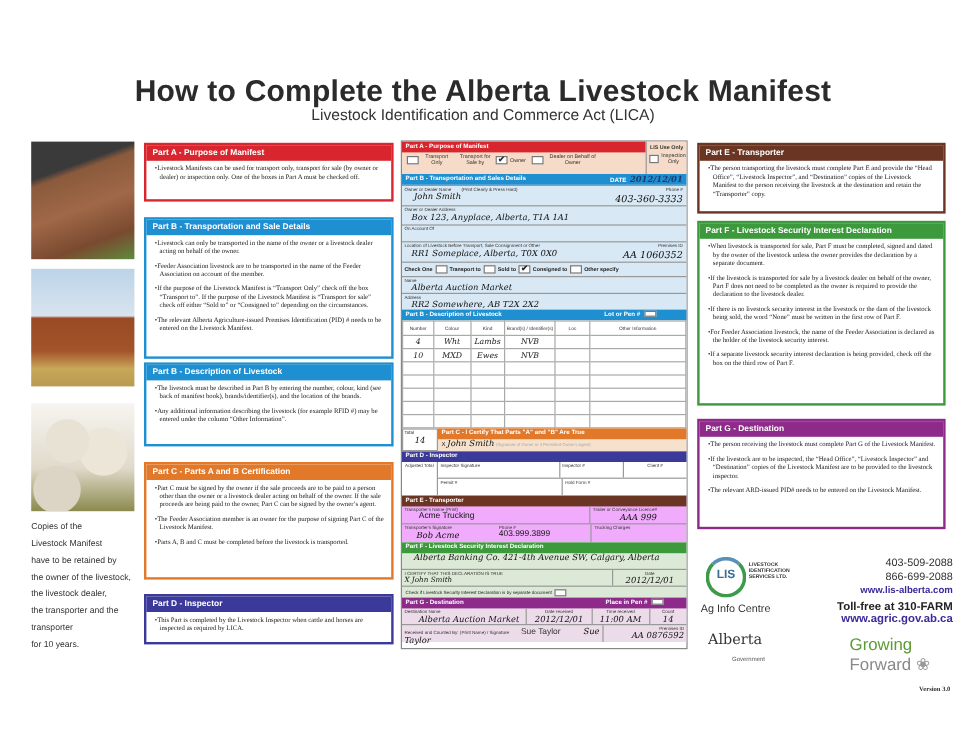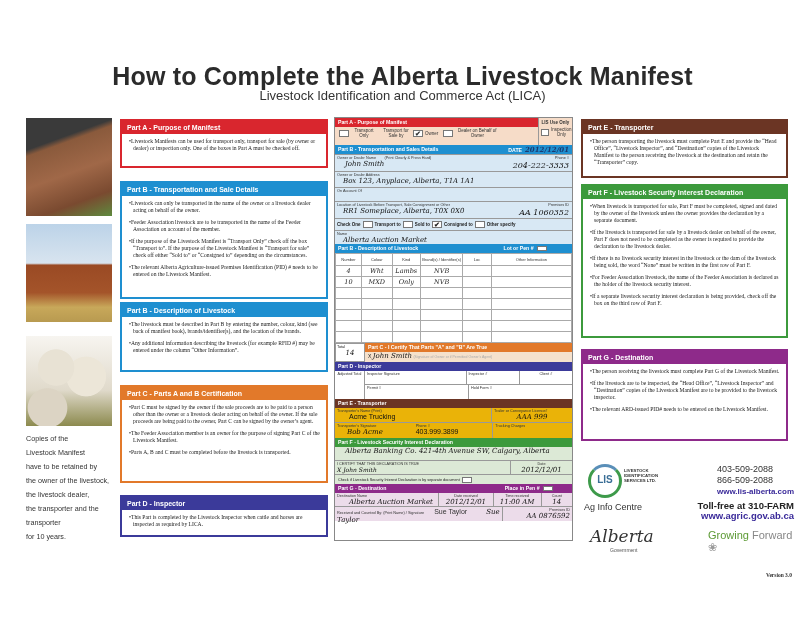--- a/index.html
+++ b/index.html
@@ -31,27 +31,27 @@
 
   table.stock { border-collapse: collapse; width: 100%; background: #fff; }
   table.stock th { font-size: 4px; font-weight: normal; color: #333; border: 1px solid #aaa; height: 12px; }
   table.stock td { border: 1px solid #aaa; height: 11px; text-align: center; font-family: "DejaVu Serif", serif; font-style: italic; font-size: 6.5px; }
 
   .info { position: absolute; left: 580px; top: 446px; width: 218px; height: 140px; font-family: "Liberation Sans", sans-serif; }
   .more { position: absolute; left: 0; width: 218px; top: 0; text-align: center; font-size: 10px; color: #333; }
   .lis-logo { position: absolute; left: 8px; top: 18px; width: 34px; height: 34px; border-radius: 50%; border: 3px solid #3d9a4a; border-top-color: #5a8fb8; text-align: center; line-height: 26px; font-weight: bold; font-size: 10px; color: #3a6e96; }
   .lis-text { position: absolute; left: 44px; top: 22px; font-size: 4.3px; line-height: 5px; color: #333; font-weight: bold; }
   .agc { position: absolute; left: 4px; top: 56px; font-size: 9px; color: #333; }
-  .ph1 { position: absolute; right: 4px; top: 18px; font-size: 9px; color: #333; line-height: 11px; }
+  .ph1 { position: absolute; right: 4px; top: 18px; font-size: 9px; color: #333; text-align: right; line-height: 11px; }
   .web { color: #3a2a9a; font-weight: bold; font-size: 8px; }
   .toll { position: absolute; right: 4px; top: 55px; text-align: right; font-weight: bold; font-size: 9.5px; line-height: 10px; color: #222; }
   .toll .web { font-size: 9.5px; }
-  .ab { position: absolute; left: 10px; top: 80px; font-family: "DejaVu Serif", serif; font-style: italic; font-size: 17px; color: #333; }
+  .ab { position: absolute; left: 10px; top: 80px; font-family: "DejaVu Serif", serif; font-size: 12px; color: #333; }
   .abgov { position: absolute; left: 30px; top: 101px; font-size: 5px; color: #555; }
-  .gf { position: absolute; left: 128px; top: 83px; font-size: 11px; color: #5c9a34; }
+  .gf { position: absolute; left: 128px; top: 83px; font-size: 14px; color: #5c9a34; }
   .gf span { color: #888; }
   .ver { position: absolute; right: 6px; top: 126px; font-family: "Liberation Serif", serif; font-weight: bold; font-size: 5.5px; color: #333; }
 </style>
 </head>
 <body>
 
 <div class="title">How to Complete the Alberta Livestock Manifest</div>
 <div class="subtitle">Livestock Identification and Commerce Act (LICA)</div>
 
 <div class="photo cow"></div>
@@ -135,21 +135,21 @@
         </div>
     </div>
   </div>
 
   <div style="background:#d8e8f4;">
     <div class="fbar" style="background:#1e8fd0">
         <span>Part B - Transportation and Sales Details</span>
         <span><span>DATE</span>&nbsp;&nbsp;<span class="hw" style="display:inline;color:#1a3a70;font-size:7px;">2012/12/01</span></span>
       </div>
     <div class="frow" style="height:17px;">
-        <div class="fcell" style="flex:1;"><span>Owner or Dealer Name</span>&nbsp;&nbsp;&nbsp;&nbsp;&nbsp;&nbsp;&nbsp;&nbsp;<span>(Print Clearly &amp; Press Hard)</span><span class="hw" style="padding-left:8px">John Smith</span><span style="position:absolute;right:3px;top:1px;">Phone #</span><span class="hw" style="position:absolute;right:3px;top:6px;font-size:8px;">204-222-3333</span></div>
+        <div class="fcell" style="flex:1;"><span>Owner or Dealer Name</span>&nbsp;&nbsp;&nbsp;&nbsp;&nbsp;&nbsp;&nbsp;&nbsp;<span>(Print Clearly &amp; Press Hard)</span><span class="hw" style="padding-left:8px">John Smith</span><span style="position:absolute;right:3px;top:1px;">Phone #</span><span class="hw" style="position:absolute;right:3px;top:6px;font-size:8px;">403-360-3333</span></div>
       </div>
     <div class="frow" style="height:16px;">
         <div class="fcell" style="flex:1;"><span>Owner or Dealer Address</span><span class="hw" style="padding-left:6px">Box 123, Anyplace, Alberta, T1A 1A1</span></div>
       </div>
     <div class="frow" style="height:14px;">
         <div class="fcell" style="flex:1;"><span>On Account Of</span></div>
       </div>
     <div class="frow" style="height:17px;">
         <div class="fcell" style="flex:1;"><span>Location of Livestock Before Transport, Sale Consignment or Other</span><span class="hw" style="padding-left:6px">RR1 Someplace, Alberta, T0X 0X0</span><span style="position:absolute;right:3px;top:1px;">Premises ID</span><span class="hw" style="position:absolute;right:3px;top:6px;font-size:8px;">AA 1060352</span></div>
       </div>
@@ -160,20 +160,23 @@
         <span class="box"></span>
       <span class="lbl">Sold to</span>
         <span class="box">✔</span>
       <span class="lbl">Consigned to</span>
         <span class="box"></span>
       <span class="lbl">Other specify</span>
     </div>
     <div class="frow" style="height:14px;">
         <div class="fcell" style="flex:1;"><span>Name</span><span class="hw" style="padding-left:6px">Alberta Auction Market</span></div>
       </div>
+    <div class="frow" style="height:14px;">
+        <div class="fcell" style="flex:1;"><span>Address</span><span class="hw" style="padding-left:6px">RR2 Somewhere, AB T2X 2X2</span></div>
+      </div>
   </div>
 
   <div>
     <div class="fbar" style="background:#1e8fd0">
         <span>Part B - Description of Livestock</span>
         <span style="margin-right:20px;"><span>Lot or Pen #</span> <span class="box" style="height:5px;"></span></span>
       </div>
     <table class="stock">
       <tbody>
           <tr>
@@ -188,21 +191,21 @@
             <td>4</td>
             <td>Wht</td>
             <td>Lambs</td>
             <td>NVB</td>
             <td></td>
             <td></td>
           </tr>
       <tr>
             <td>10</td>
             <td>MXD</td>
-            <td>Only</td>
+            <td>Ewes</td>
             <td>NVB</td>
             <td></td>
             <td></td>
           </tr>
       <tr>
             <td></td>
             <td></td>
             <td></td>
             <td></td>
             <td></td>
@@ -267,21 +270,21 @@
           <div class="fcell" style="flex:1;text-align:center">Client #</div>
         </div>
         <div style="display:flex;height:14px;">
           <div class="fcell" style="flex:1">Permit #</div>
           <div class="fcell" style="flex:1">Hold Form #</div>
         </div>
       </div>
     </div>
   </div>
 
-  <div style="background:#eab308;">
+  <div style="background:#f0abfc;">
     <div class="fbar" style="background:#6b3524">
         <span>Part E - Transporter</span>
       </div>
     <div style="display:flex;height:15px;border-bottom:1px solid #999;">
       <div class="fcell" style="flex:2"><span>Transporter's Name (Print)</span><span class="hw" style="font-style:normal;font-family:'Liberation Sans',sans-serif;padding-left:12px;">Acme Trucking</span></div>
       <div class="fcell" style="flex:1"><span>Trailer or Conveyance Licence#</span><span class="hw" style="text-align:center">AAA 999</span></div>
     </div>
     <div style="display:flex;height:15px;">
       <div class="fcell" style="flex:1;border-right:none;"><span>Transporter's Signature</span><span class="hw" style="padding-left:10px;">Bob Acme</span></div>
       <div class="fcell" style="flex:1"><span>Phone #</span><span class="hw" style="font-style:normal;font-family:'Liberation Sans',sans-serif;">403.999.3899</span></div>
@@ -353,21 +356,21 @@
 
 <div class="info">
   <div class="lis-logo">LIS</div>
   <div class="lis-text">
     <div>LIVESTOCK</div>
     <div>IDENTIFICATION</div>
     <div>SERVICES LTD.</div>
   </div>
   <div class="ph1">
     <div>403-509-2088</div>
-    <div>866-509-2088</div>
+    <div>866-699-2088</div>
     <div class="web">www.lis-alberta.com</div>
   </div>
   <div class="agc">Ag Info Centre</div>
   <div class="toll">
     <div>Toll-free at 310-FARM</div>
     <div class="web">www.agric.gov.ab.ca</div>
   </div>
   <div class="ab">Alberta</div>
   <div class="abgov">Government</div>
   <div class="gf"><span style="color:#5c9a34">Growing</span> <span>Forward</span> <span style="color:#999">❀</span></div>

